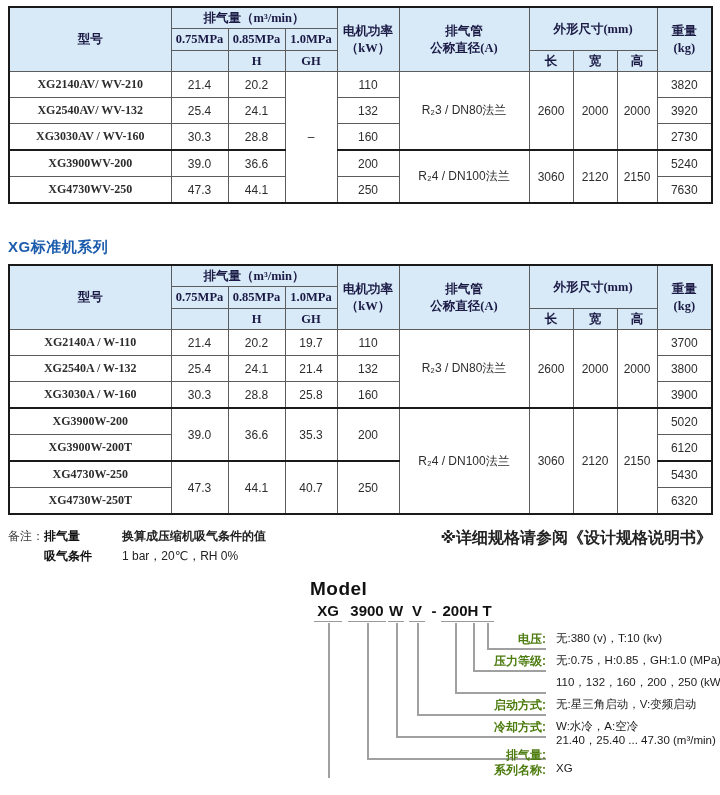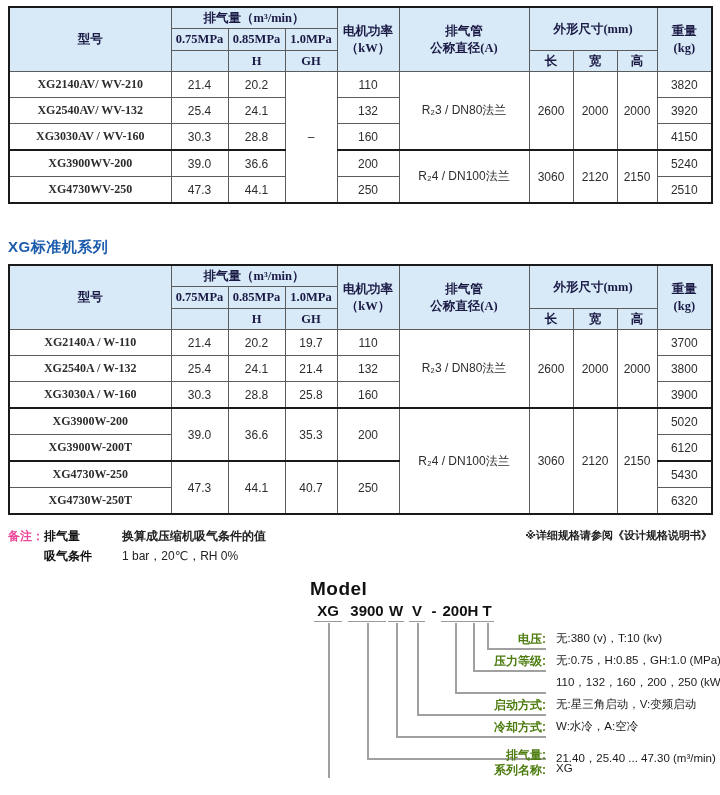--- a/index.html
+++ b/index.html
@@ -24,25 +24,25 @@
   td.model{
     font-family:"Liberation Serif","DejaVu Serif",serif;font-weight:bold;font-size:13.5px;color:#101010;
     text-align:left;padding-left:16px;
   }
   td.pipe{font-size:12px;color:#333;}
   tr.gs td{border-top:2px solid #1a1a1a;}
   .two-line div{line-height:1.35;}
 
   .notes{position:relative;margin-top:11px;height:46px;font-size:12px;}
   .notes .nrow{display:flex;line-height:20px;}
-  .notes .nlabel{width:36px;font-weight:bold;color:#ec4899;}
+  .notes .nlabel{width:36px;font-weight:normal;color:#404040;}
   .notes .nterm{width:78px;font-weight:bold;color:#111;}
   .notes .ndesc{font-weight:bold;color:#222;}
   .notes .ndesc.plain{font-weight:normal;}
-  .notes .right-note{position:absolute;right:0;top:2px;font-size:11px;font-weight:bold;color:#222;}
+  .notes .right-note{position:absolute;right:0;top:2px;font-size:16px;font-weight:bold;color:#222;}
 
   .model-area{position:relative;height:208px;margin-top:6px;}
   .m-title{position:absolute;left:302px;top:0;font-size:19px;font-weight:bold;color:#111;letter-spacing:0.5px;}
   .seg{position:absolute;top:24px;height:19px;text-align:center;font-size:15px;font-weight:bold;color:#111;
        border-bottom:1.5px solid #9a9a9a;}
   .seg.nodash{border-bottom:none;}
   .vline{position:absolute;width:1.5px;background:#a0a0a0;}
   .hline{position:absolute;height:1.5px;background:#a0a0a0;}
   .m-label{position:absolute;width:166px;text-align:right;font-size:12px;font-weight:bold;color:#4d7c0f;white-space:nowrap;}
   .m-value{position:absolute;left:548px;font-size:11.5px;color:#1b1b1b;white-space:nowrap;}
@@ -116,39 +116,39 @@
         <td>25.4</td>
         <td>24.1</td>
         <td>132</td>
         <td>3920</td>
       </tr>
       <tr>
         <td class="model">XG3030AV / WV-160</td>
         <td>30.3</td>
         <td>28.8</td>
         <td>160</td>
-        <td>4150</td>
+        <td>2730</td>
       </tr>
       <tr class="gs">
         <td class="model">XG3900WV-200</td>
         <td>39.0</td>
         <td>36.6</td>
         <td>200</td>
         <td rowspan="2" class="pipe">R₂4 / DN100法兰</td>
         <td rowspan="2">3060</td>
         <td rowspan="2">2120</td>
         <td rowspan="2">2150</td>
         <td>5240</td>
       </tr>
       <tr>
         <td class="model">XG4730WV-250</td>
         <td>47.3</td>
         <td>44.1</td>
         <td>250</td>
-        <td>2510</td>
+        <td>7630</td>
       </tr>
     </tbody>
   </table>
 
   <div class="sec-title second">XG标准机系列</div>
 
   <table class="spec">
     <colgroup>
       <col style="width:162px">
         <col style="width:57px">
@@ -302,19 +302,19 @@
 
     <div class="m-value" style="top:97px;">110，132，160，200，250 (kW)</div>
 
     <div class="m-label" style="left:372px;top:119px;">启动方式:</div>
     <div class="m-value" style="top:119px;">无:星三角启动，V:变频启动</div>
 
     <div class="m-label" style="left:372px;top:141px;">冷却方式:</div>
     <div class="m-value" style="top:141px;">W:水冷，A:空冷</div>
 
     <div class="m-label" style="left:372px;top:163px;margin-top:6px;">排气量:</div>
-    <div class="m-value" style="top:173px;">21.40，25.40 ... 47.30 (m³/min)</div>
+    <div class="m-value" style="top:155px;">21.40，25.40 ... 47.30 (m³/min)</div>
 
     <div class="m-label" style="left:372px;top:184px;">系列名称:</div>
     <div class="m-value" style="top:184px;">XG</div>
   </div>
 
 </div>
 
 </body></html>

